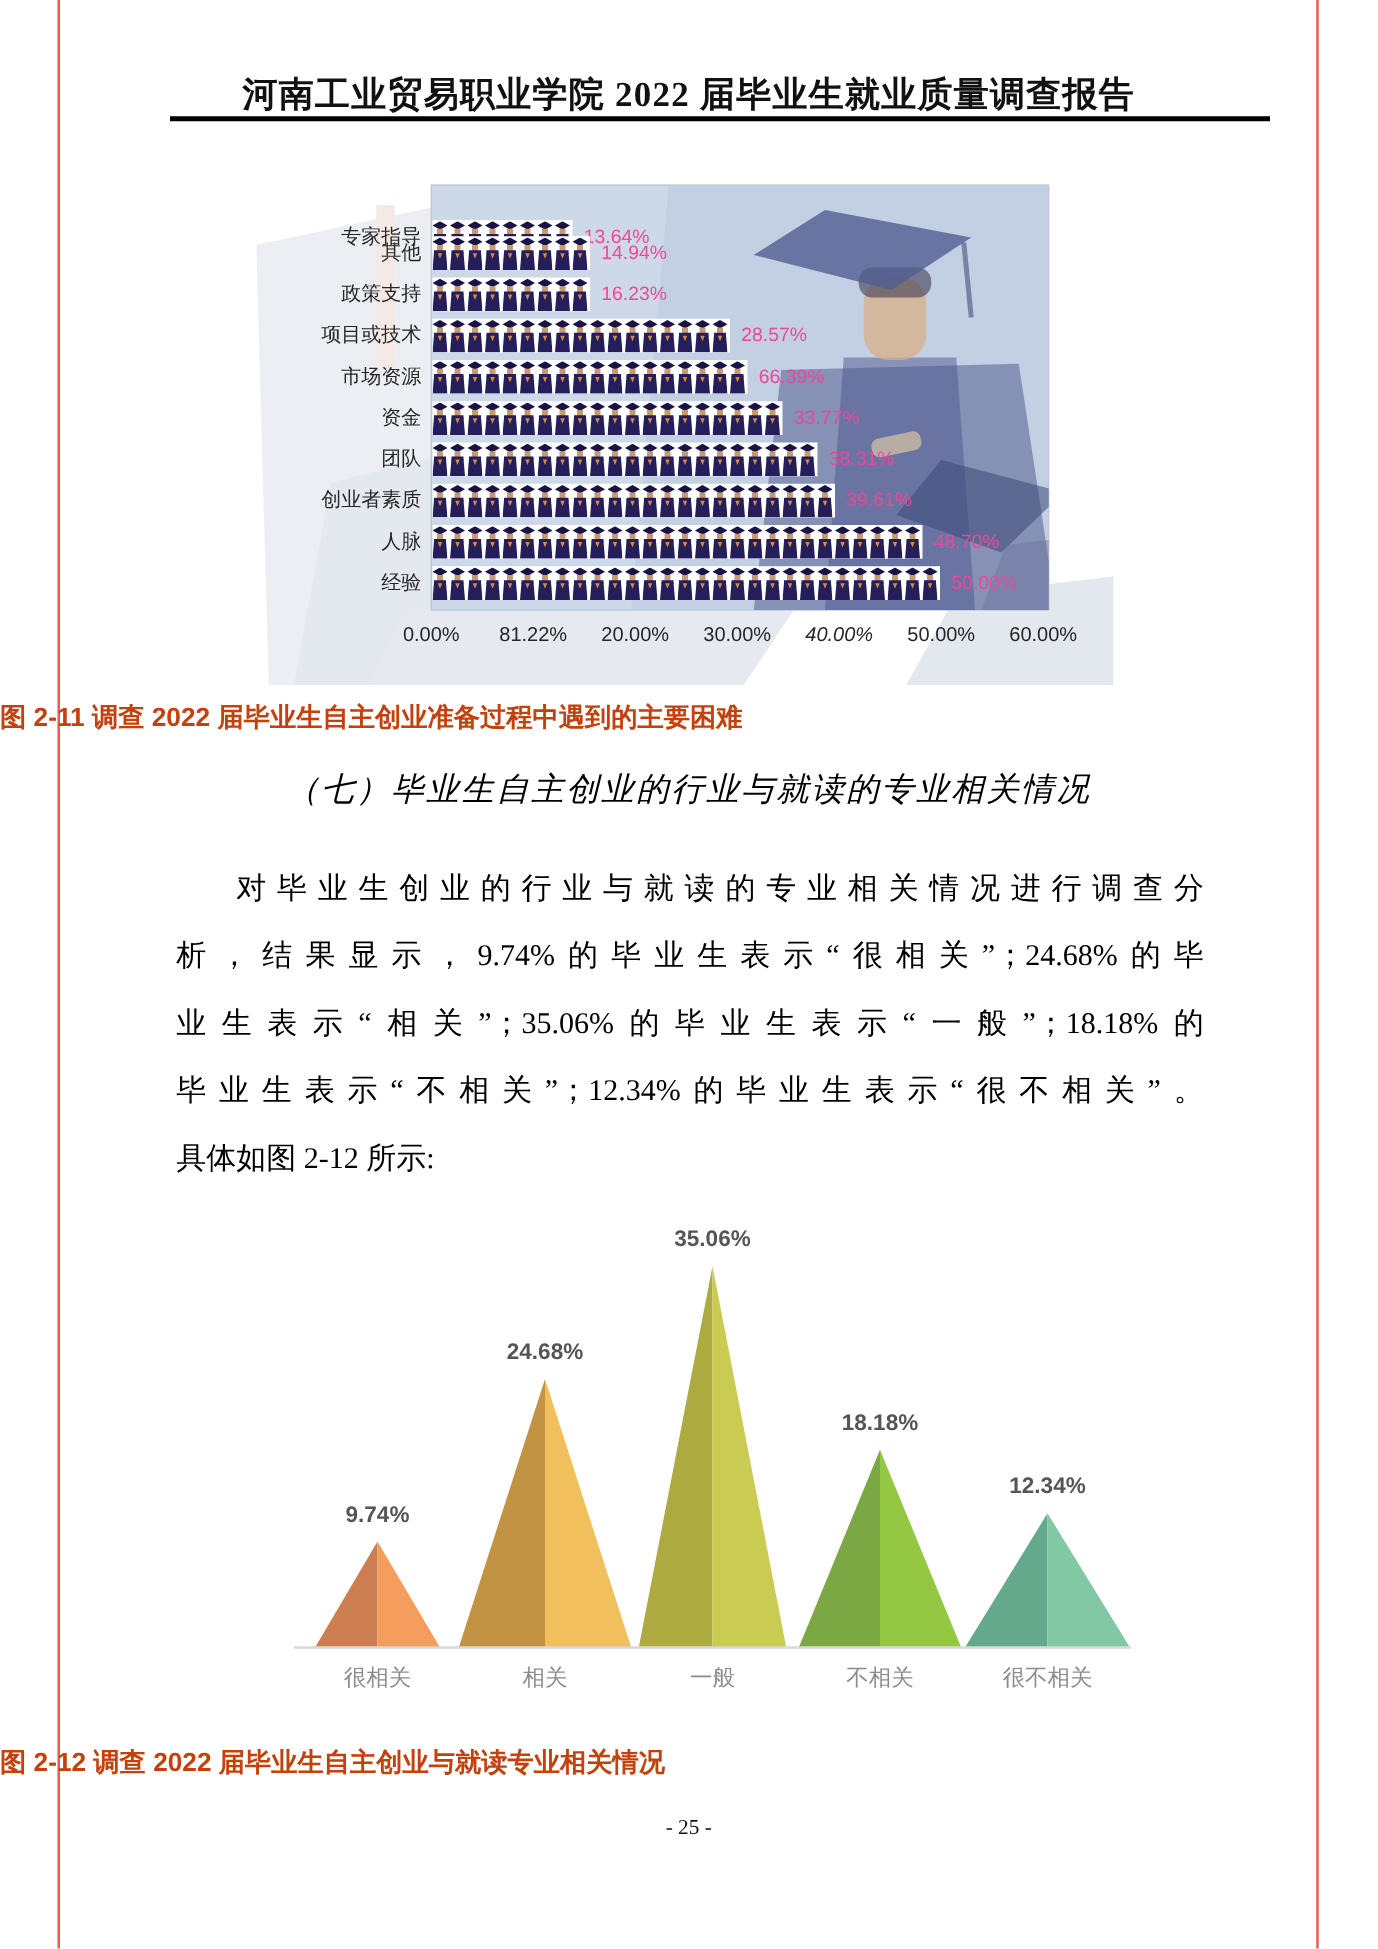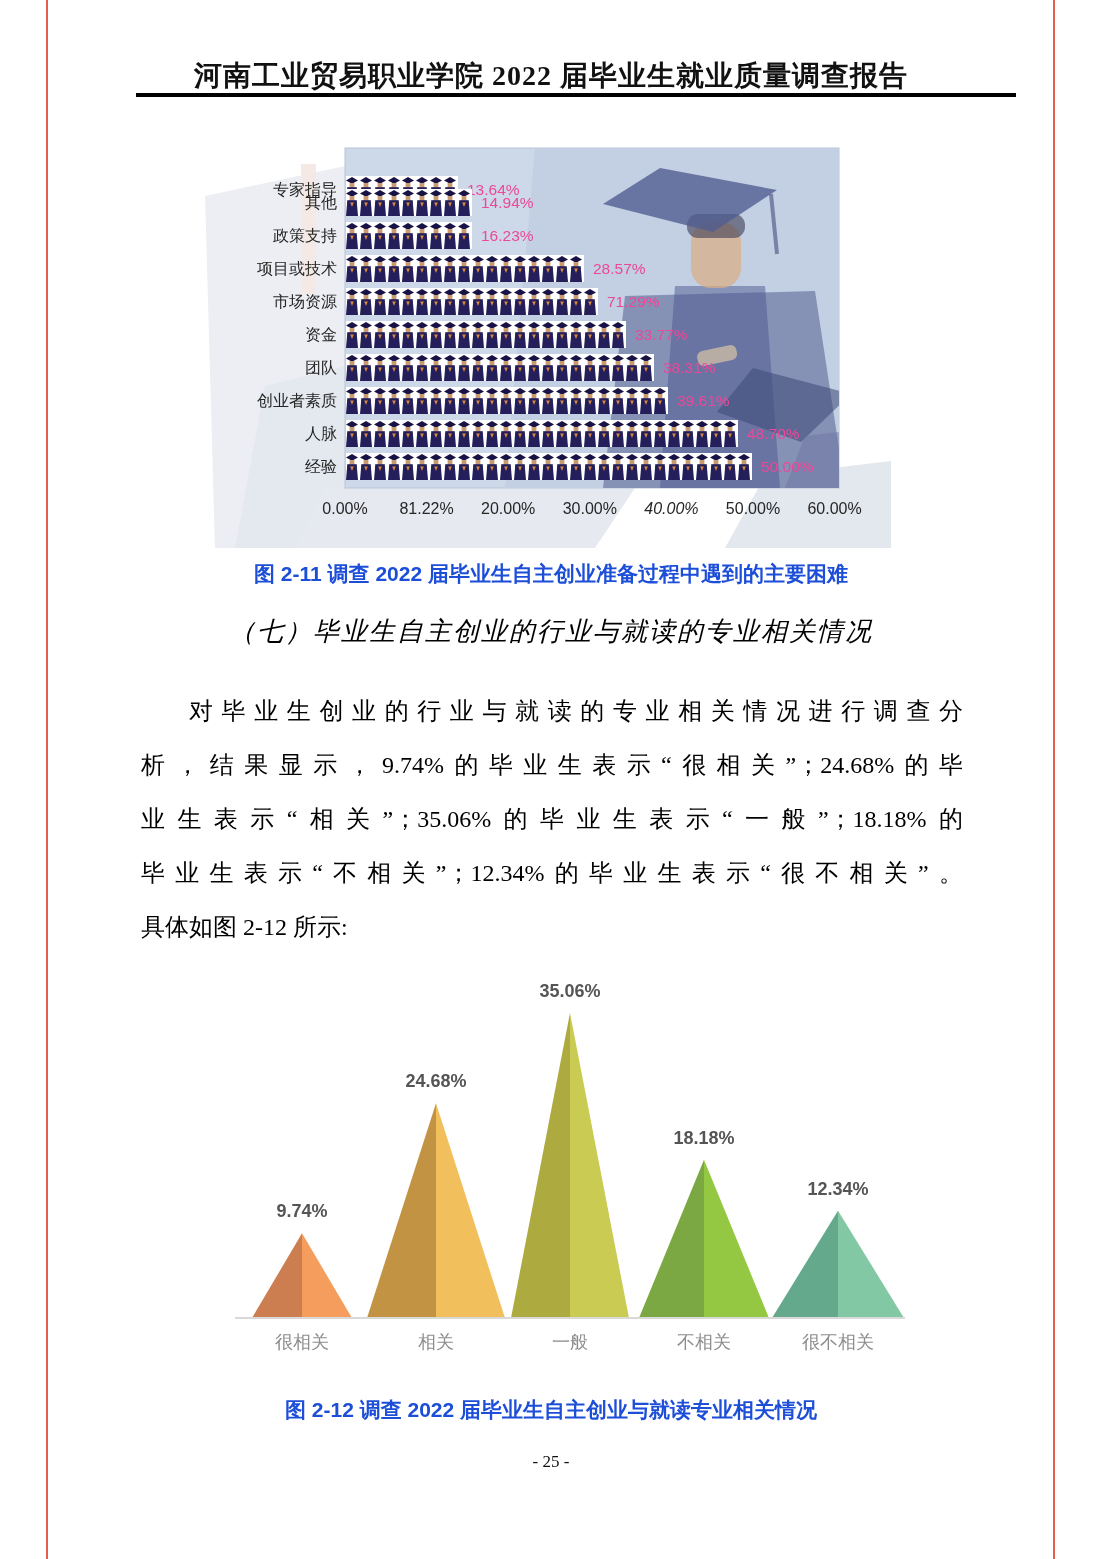--- a/index.html
+++ b/index.html
@@ -19,22 +19,22 @@
   .chart1 svg.bg{position:absolute;left:0;top:0;}
   .c1-row{position:absolute;height:27px;}
   .c1-cat{position:absolute;left:0;width:132px;text-align:right;line-height:27px;
         font-size:16px;color:#262626;}
   .c1-bar{position:absolute;left:141px;background:#fff;height:27px;display:flex;
         align-items:center;gap:2px;overflow:hidden;}
   .c1-val{position:absolute;line-height:27px;font-size:15.5px;color:#ec4899;}
   .c1-tick{position:absolute;top:364px;width:80px;margin-left:-40px;text-align:center;
         font-size:16px;color:#262626;}
 
-  .caption{position:absolute;left:0;width:1102px;text-align:center;font-weight:700;
-        font-size:21px;color:#1d4ed8;font-family:"Liberation Sans",sans-serif;}
+  .caption{position:absolute;left:0;width:1102px;font-weight:700;
+        font-size:21px;color:#c2410c;font-family:"Liberation Sans",sans-serif;}
   .caption1{top:560px;}
   .caption2{top:1396px;}
 
   .section-heading{position:absolute;top:614px;left:0;width:1102px;text-align:center;
         font-family:"Liberation Serif",serif;font-size:26px;color:#000;letter-spacing:2px;font-style:italic;}
 
   .paragraph{position:absolute;top:684px;left:141px;width:822px;
         font-family:"Liberation Serif",serif;font-size:24px;color:#000;}
   .p-line{height:54px;line-height:54px;text-align:justify;text-align-last:justify;
         white-space:nowrap;}
@@ -538,21 +538,21 @@
               <polygon points="4.2,12.5 6,17 7.8,12.5" fill="#d88a3f"></polygon>
             </svg>
             <svg width="12" height="26" viewBox="0 0 12 26">
               <polygon points="6,0 12,3.4 6,6.8 0,3.4" fill="#181245"></polygon>
               <rect x="3.6" y="6" width="4.8" height="5" fill="#c9996f"></rect>
               <rect x="1.2" y="10.2" width="9.6" height="3" fill="#241e5a"></rect>
               <polygon points="1.2,12 10.8,12 12,26 0,26" fill="#241e5a"></polygon>
               <polygon points="4.2,12.5 6,17 7.8,12.5" fill="#d88a3f"></polygon>
             </svg>
           </div>
-          <div class="c1-val" style="left: 402px;">71.29%</div>
+          <div class="c1-val" style="left: 402px;">66.39%</div>
         </div>
         <div class="c1-row" style="top: 185px; left: 0px; width: 686px;">
           <div class="c1-cat">资金</div>
           <div class="c1-bar" style="width: 280px;">
             <svg width="12" height="26" viewBox="0 0 12 26">
               <polygon points="6,0 12,3.4 6,6.8 0,3.4" fill="#181245"></polygon>
               <rect x="3.6" y="6" width="4.8" height="5" fill="#c9996f"></rect>
               <rect x="1.2" y="10.2" width="9.6" height="3" fill="#241e5a"></rect>
               <polygon points="1.2,12 10.8,12 12,26 0,26" fill="#241e5a"></polygon>
               <polygon points="4.2,12.5 6,17 7.8,12.5" fill="#d88a3f"></polygon>

